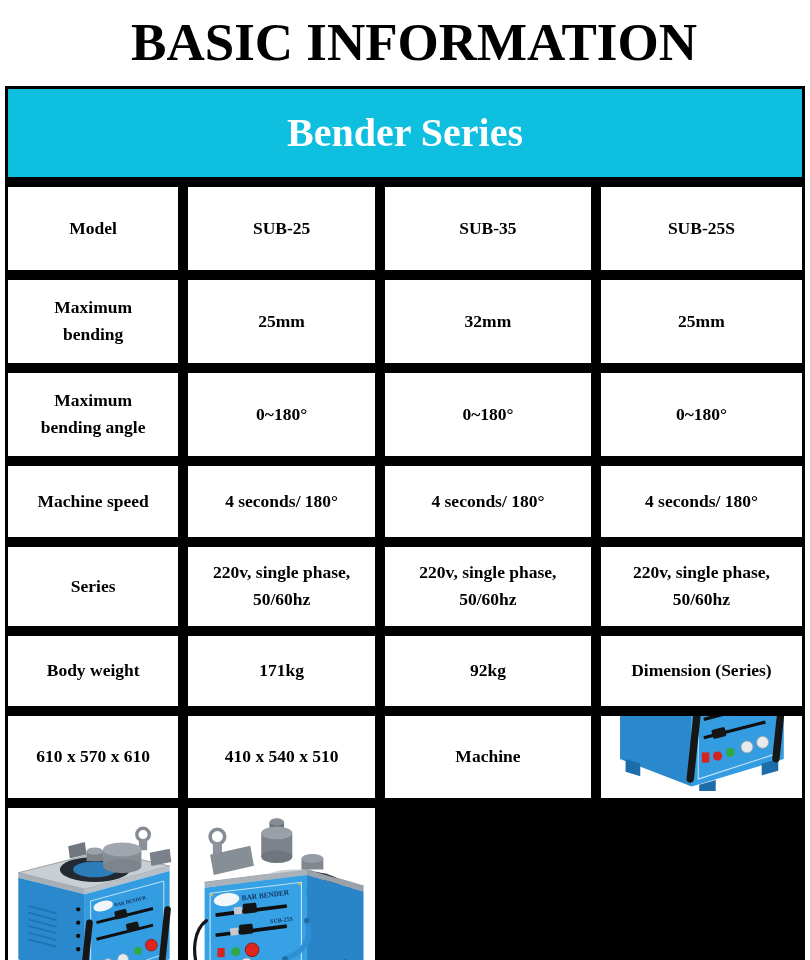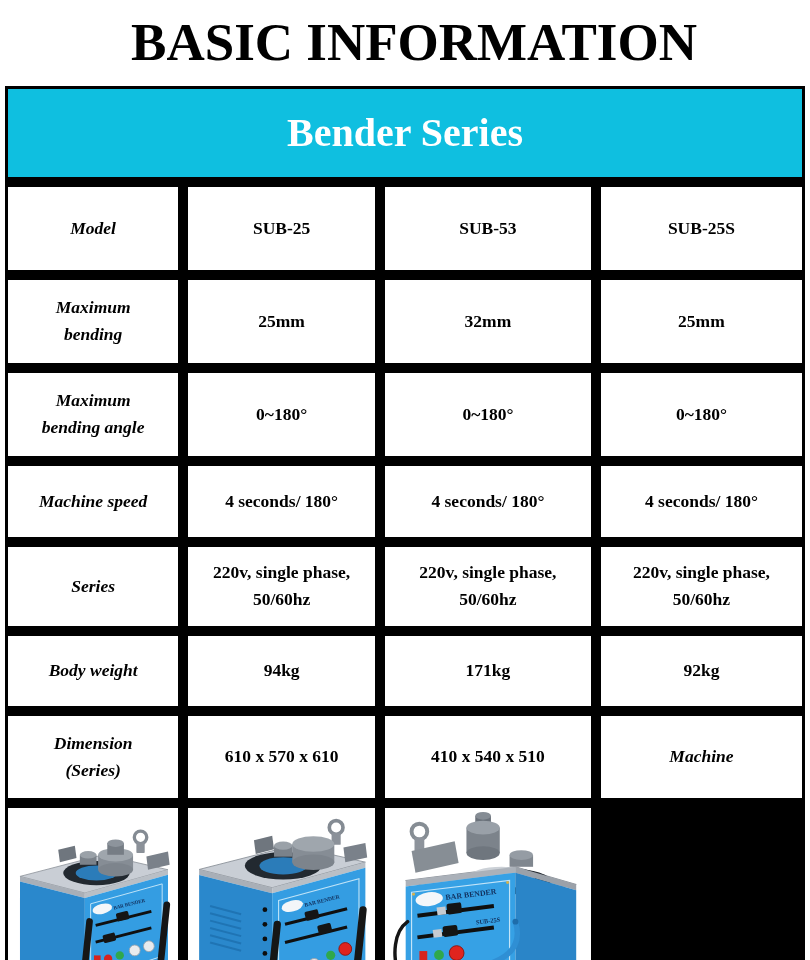--- a/index.html
+++ b/index.html
@@ -19,21 +19,21 @@
     grid-template-rows: 88px 83px 83px 83px 71px 79px 70px 82px 198px;
     gap: 10px;
   }
   .cell {
     background: #fff;
     display: flex; align-items: center; justify-content: center;
     text-align: center;
     font-weight: bold; font-size: 17.5px; line-height: 1.55;
     padding: 4px 10px;
   }
-  .cell.label { padding: 20px 24px; font-style: italic; }
+  .cell.label { padding: 20px 24px; }
   .table-header {
     grid-column: 1 / -1;
     background: #0fbfe0;
     color: #ffffff;
     font-size: 40px; font-weight: bold;
     display: flex; align-items: center; justify-content: center;
   }
   .machine-cell { padding: 2px; overflow: hidden; align-items: flex-end; }
   .machine-cell svg { display: block; }
 </style>
@@ -43,21 +43,21 @@
 <div class="page">
 
   <h1 class="page-title">BASIC INFORMATION</h1>
 
   <div class="spec-table">
 
     <div class="table-header">Bender Series</div>
 
     <div class="cell label">Model</div>
     <div class="cell">SUB-25</div>
-    <div class="cell">SUB-53</div>
+    <div class="cell">SUB-35</div>
     <div class="cell">SUB-25S</div>
 
     <div class="cell label">Maximum bending</div>
     <div class="cell">25mm</div>
     <div class="cell">32mm</div>
     <div class="cell">25mm</div>
 
     <div class="cell label">Maximum bending angle</div>
     <div class="cell">0~180°</div>
     <div class="cell">0~180°</div>
@@ -67,21 +67,20 @@
     <div class="cell">4 seconds/ 180°</div>
     <div class="cell">4 seconds/ 180°</div>
     <div class="cell">4 seconds/ 180°</div>
 
     <div class="cell label">Series</div>
     <div class="cell">220v, single phase, 50/60hz</div>
     <div class="cell">220v, single phase, 50/60hz</div>
     <div class="cell">220v, single phase, 50/60hz</div>
 
     <div class="cell label">Body weight</div>
-    <div class="cell">94kg</div>
     <div class="cell">171kg</div>
     <div class="cell">92kg</div>
 
     <div class="cell label">Dimension (Series)</div>
     <div class="cell">610 x 570 x 610</div>
     <div class="cell">410 x 540 x 510</div>
 
     <div class="cell label">Machine</div>
 
     <div class="cell machine-cell">

